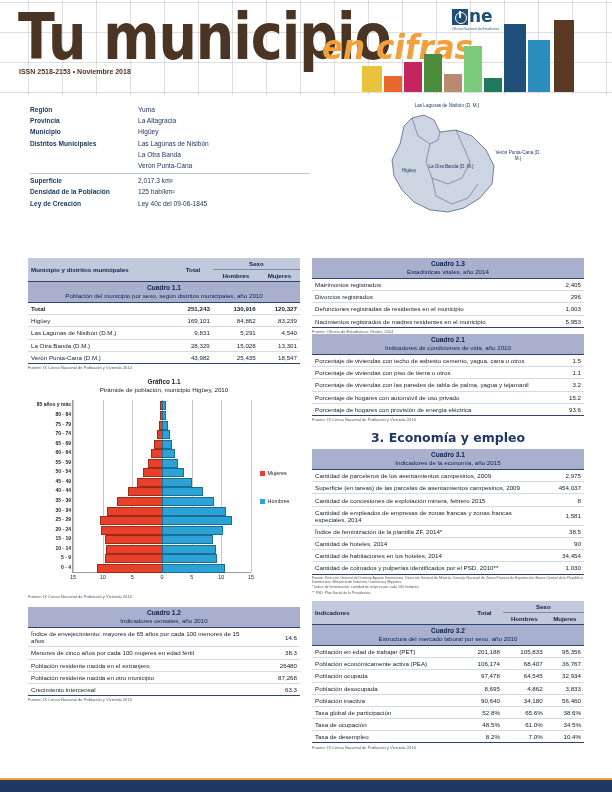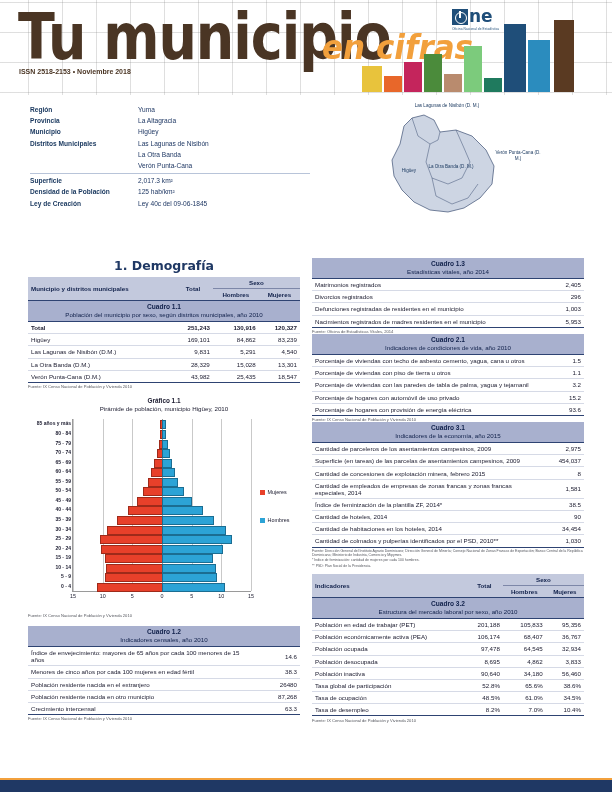--- a/index.html
+++ b/index.html
@@ -167,21 +167,20 @@
     <path d="M80,78 L84,96 L100,104 L116,98 L126,84" fill="none" stroke="#3c4f73" stroke-width=".5"></path>
   </svg>
   <div class="maplbl" style="left:58px;top:3px;width:74px;">Las Lagunas de Nisibón (D. M.)</div>
   <div class="maplbl" style="left:142px;top:50px;width:48px;">Verón Punta-Cana (D. M.)</div>
   <div class="maplbl" style="left:40px;top:68px;width:34px;">Higüey</div>
   <div class="maplbl" style="left:76px;top:64px;width:46px;">La Otra Banda (D. M.)</div>
 </div>
 
 <div class="colL">
 
-  <div class="secttl">1. Demografía</div>
 
   <table>
     <tbody>
         <tr>
           <td class="cap" colspan="4">
       <div class="c1">Cuadro 1.1</div>
       <div class="c2">Población del municipio por sexo, según distritos municipales, año 2010</div>
     </td>
         </tr>
     </tbody>
@@ -412,20 +411,21 @@
           <td class="num">15.2</td>
         </tr>
       <tr>
           <td>Porcentaje de hogares con provisión de energía eléctrica</td>
           <td class="num">93.6</td>
         </tr>
     </tbody>
   </table>
   <div class="srcnote">Fuente: IX Censo Nacional de Población y Vivienda 2010</div>
 
+  <div class="secttl" style="margin-top:8px;">3. Economía y empleo</div>
 
   <table>
     <tbody>
         <tr>
           <td class="cap" colspan="2">
       <div class="c1">Cuadro 3.1</div>
       <div class="c2">Indicadores de la economía, año 2015</div>
     </td>
         </tr>
     </tbody>

